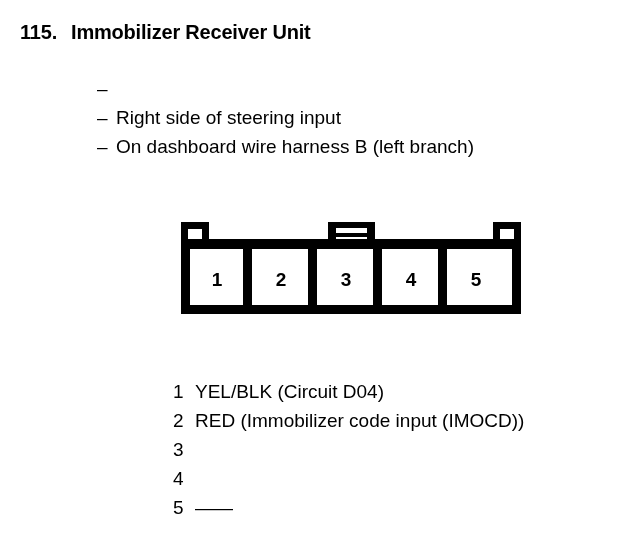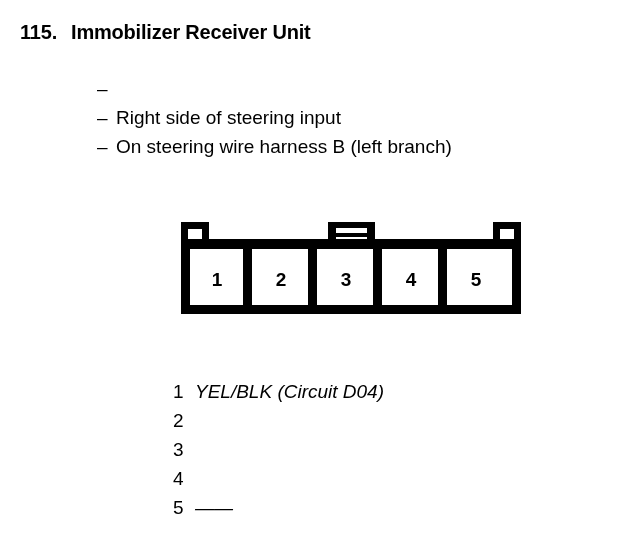--- a/index.html
+++ b/index.html
@@ -88,41 +88,40 @@
     display: flex;
     align-items: baseline;
   }
   .pin-row .pin-index {
     display: inline-block;
     width: 22px;
     flex: 0 0 22px;
   }
   .pin-row .pin-desc {
     display: inline-block;
-    font-style: italic;
   }
 </style>
 </head>
 <body>
 
 <div class="page-title">
   <span class="title-num">115.</span><span>Immobilizer Receiver Unit</span>
 </div>
 
 <div class="desc-list">
   <div class="desc-line">
     <span class="desc-dash">–</span>
   </div>
   <div class="desc-line">
     <span class="desc-dash">–</span>
     <span>Right side of steering input</span>
   </div>
   <div class="desc-line">
     <span class="desc-dash">–</span>
-    <span>On steering wire harness B (left branch)</span>
+    <span>On dashboard wire harness B (left branch)</span>
   </div>
 </div>
 
 <div class="connector-wrap">
   <svg class="connector-svg" width="340" height="95" viewBox="0 0 340 95" xmlns="http://www.w3.org/2000/svg">
 
     <rect x="0" y="0" width="28" height="23" fill="#000000"></rect>
     <rect x="7" y="7" width="14" height="13" fill="#ffffff"></rect>
 
     <rect x="312" y="0" width="28" height="23" fill="#000000"></rect>
@@ -152,20 +151,21 @@
   </svg>
 </div>
 
 <div class="pin-legend">
   <div class="pin-row">
     <span class="pin-index">1</span>
     <span class="pin-desc">YEL/BLK (Circuit D04)</span>
   </div>
   <div class="pin-row">
     <span class="pin-index">2</span>
+    <span class="pin-desc">RED (Immobilizer code input (IMOCD))</span>
   </div>
   <div class="pin-row">
     <span class="pin-index">3</span>
   </div>
   <div class="pin-row">
     <span class="pin-index">4</span>
   </div>
   <div class="pin-row">
     <span class="pin-index">5</span>
     <span class="pin-desc">——</span>

